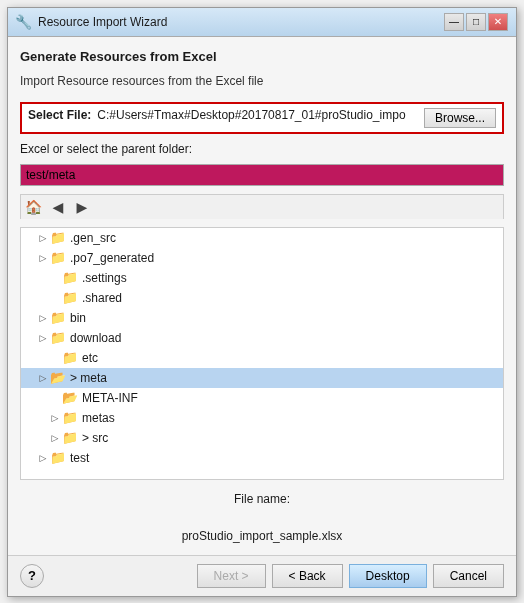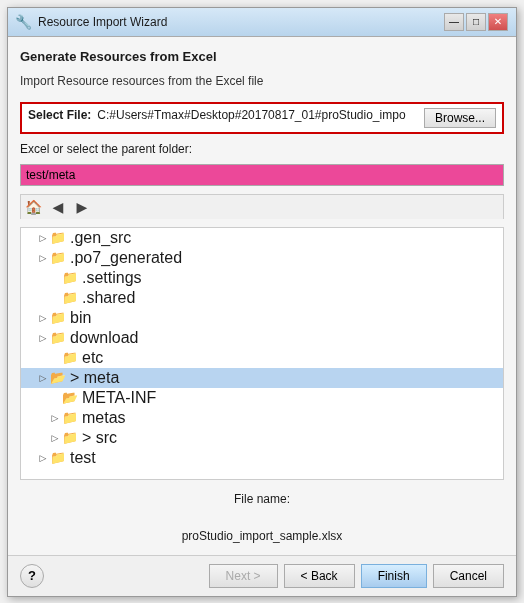--- a/index.html
+++ b/index.html
@@ -135,21 +135,21 @@
     .folder-label {
       font-size: 12px;
       color: #1a1a1a;
     }
 
     .folder-path-input {
       width: 100%;
       border: 1px solid #aaa;
       padding: 3px 5px;
       font-size: 12px;
-      background: #ec4899;
+      background: #be185d;
       outline: none;
     }
 
     .tree-toolbar {
       display: flex;
       gap: 2px;
       padding: 2px 2px;
       background: #f0f0f0;
       border: 1px solid #ccc;
       border-bottom: none;
@@ -206,21 +206,21 @@
       width: 18px;
       height: 16px;
       display: flex;
       align-items: center;
       justify-content: center;
       flex-shrink: 0;
       margin-right: 3px;
     }
 
     .tree-label {
-      font-size: 16px;
+      font-size: 12px;
       color: #1a1a1a;
     }
 
     .indent1 { padding-left: 16px; }
     .indent2 { padding-left: 28px; }
 
     .filename-row {
       display: flex;
       align-items: center;
       gap: 23px;
@@ -417,16 +417,16 @@
       <span class="filename-label">File name:</span>
       <span class="filename-value">proStudio_import_sample.xlsx</span>
     </div>
   </div>
 
   <div class="dialog-footer">
     <button class="help-btn">?</button>
     <div class="spacer"></div>
     <button class="footer-btn disabled">Next &gt;</button>
     <button class="footer-btn">&lt; Back</button>
-    <button class="footer-btn primary">Finish</button>
+    <button class="footer-btn primary">Desktop</button>
     <button class="footer-btn">Cancel</button>
   </div>
 </div>
 
 </body></html>

